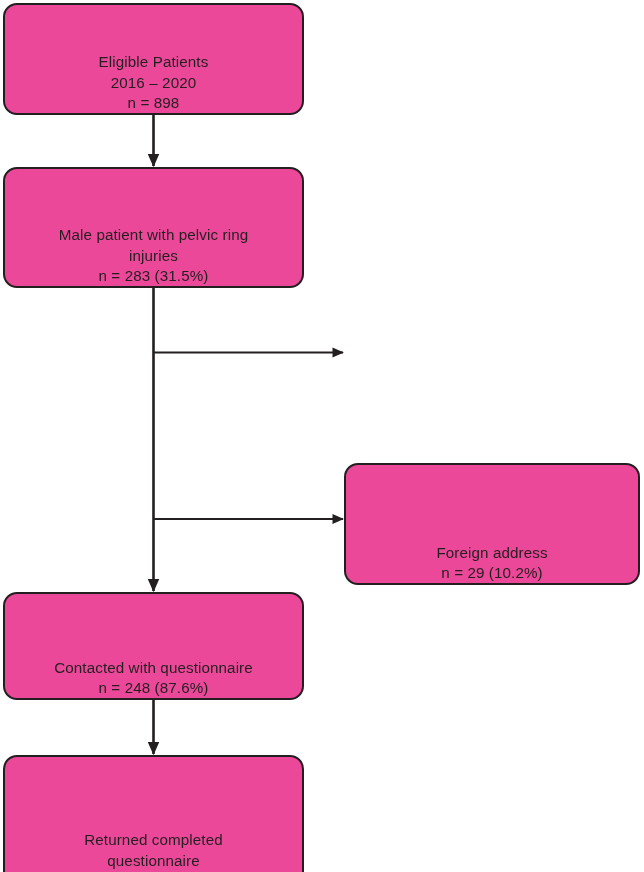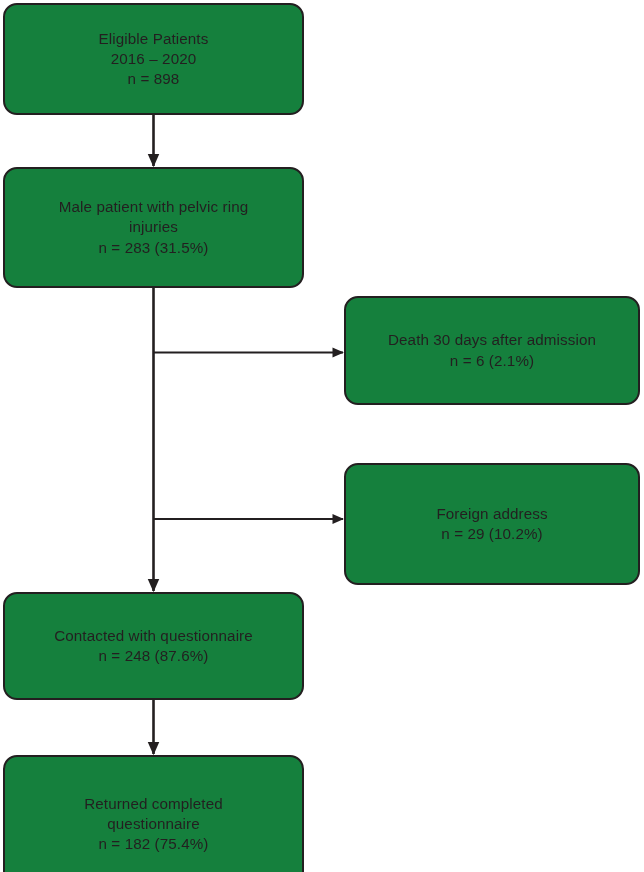--- a/index.html
+++ b/index.html
@@ -29,23 +29,23 @@
     top: 0;
     width: 644px;
     height: 872px;
     display: block;
   }
   .node {
     position: absolute;
     box-sizing: border-box;
     border: 2px solid #231f20;
     border-radius: 14px;
-    background: #15803d;
+    background: #ec4899;
     display: flex;
-    align-items: center;
+    align-items: flex-end;
     justify-content: center;
     text-align: center;
   }
   .node-text {
     display: block;
     width: 100%;
     padding: 0 8px;
     box-sizing: border-box;
     font-size: 15.2px;
     line-height: 1.33;
@@ -89,24 +89,20 @@
 2016 – 2020
 n = 898</span>
   </div>
 
   <div class="node" id="node-male-pelvic">
     <span class="node-text">Male patient with  pelvic ring
 injuries
 n = 283 (31.5%)</span>
   </div>
 
-  <div class="node" id="node-death">
-    <span class="node-text">Death 30 days after admission
-n = 6 (2.1%)</span>
-  </div>
 
   <div class="node" id="node-foreign">
     <span class="node-text">Foreign address
 n = 29 (10.2%)</span>
   </div>
 
   <div class="node" id="node-contacted">
     <span class="node-text">Contacted with  questionnaire
 n = 248 (87.6%)</span>
   </div>

